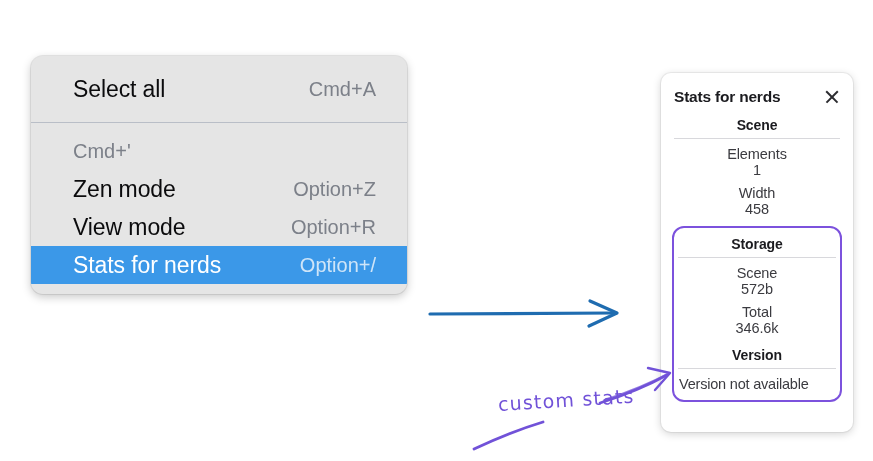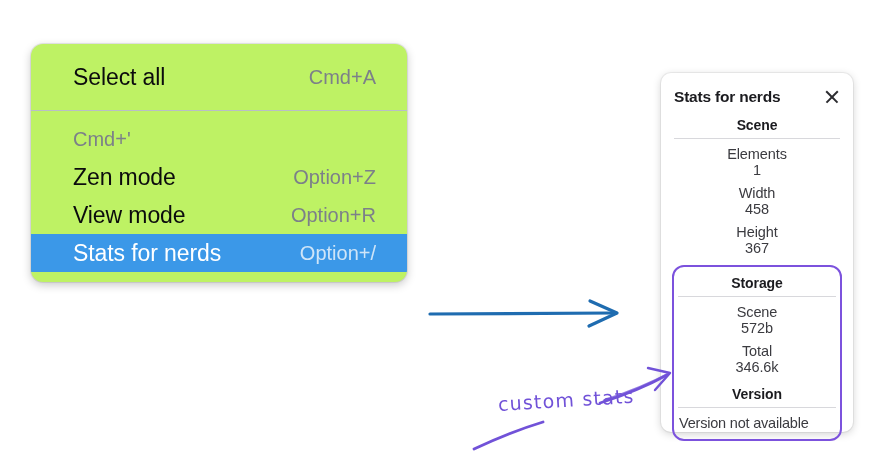--- a/index.html
+++ b/index.html
@@ -14,23 +14,23 @@
     position: relative;
     width: 873px;
     height: 461px;
     background: #ffffff;
   }
 
   
   #context-menu {
     position: absolute;
     left: 31px;
-    top: 44px;
+    top: 56px;
     width: 376px;
-    background: #bef264;
+    background: #e5e5e5;
     border-radius: 12px;
     box-shadow: 0 3px 10px rgba(0,0,0,0.22), 0 0 0 1px rgba(0,0,0,0.08);
     overflow: hidden;
     padding: 0;
   }
   .menu-group { padding: 9px 0 10px 0; }
   .menu-group.first { padding: 14px 0 14px 0; }
   .menu-sep {
     height: 1px;
     background: #b9bec7;
@@ -205,24 +205,20 @@
       <div class="sp-section-title">Scene</div>
       <div class="sp-rule"></div>
       <div class="sp-row">
         <span class="k">Elements</span>
         <span class="v">1</span>
       </div>
       <div class="sp-row">
         <span class="k">Width</span>
         <span class="v">458</span>
       </div>
-      <div class="sp-row">
-        <span class="k">Height</span>
-        <span class="v">367</span>
-      </div>
     </div>
 
     <div class="sp-highlight">
       <div class="sp-section-title">Storage</div>
       <div class="sp-rule"></div>
       <div class="sp-row">
         <span class="k">Scene</span>
         <span class="v">572b</span>
       </div>
       <div class="sp-row">

